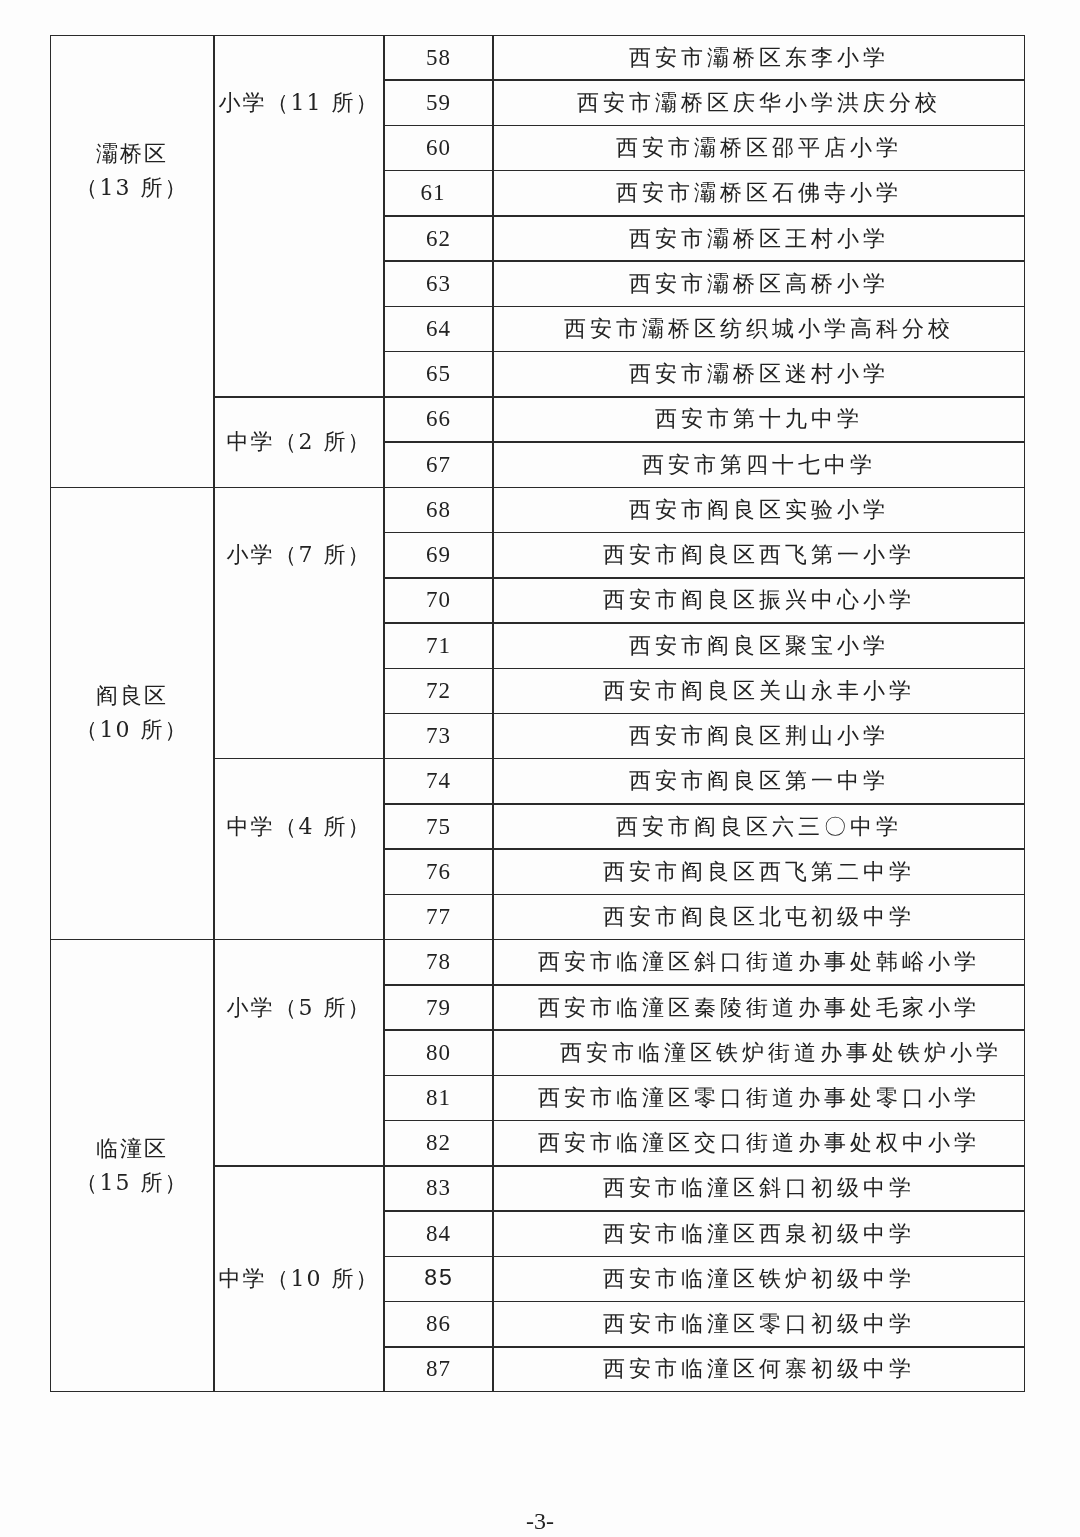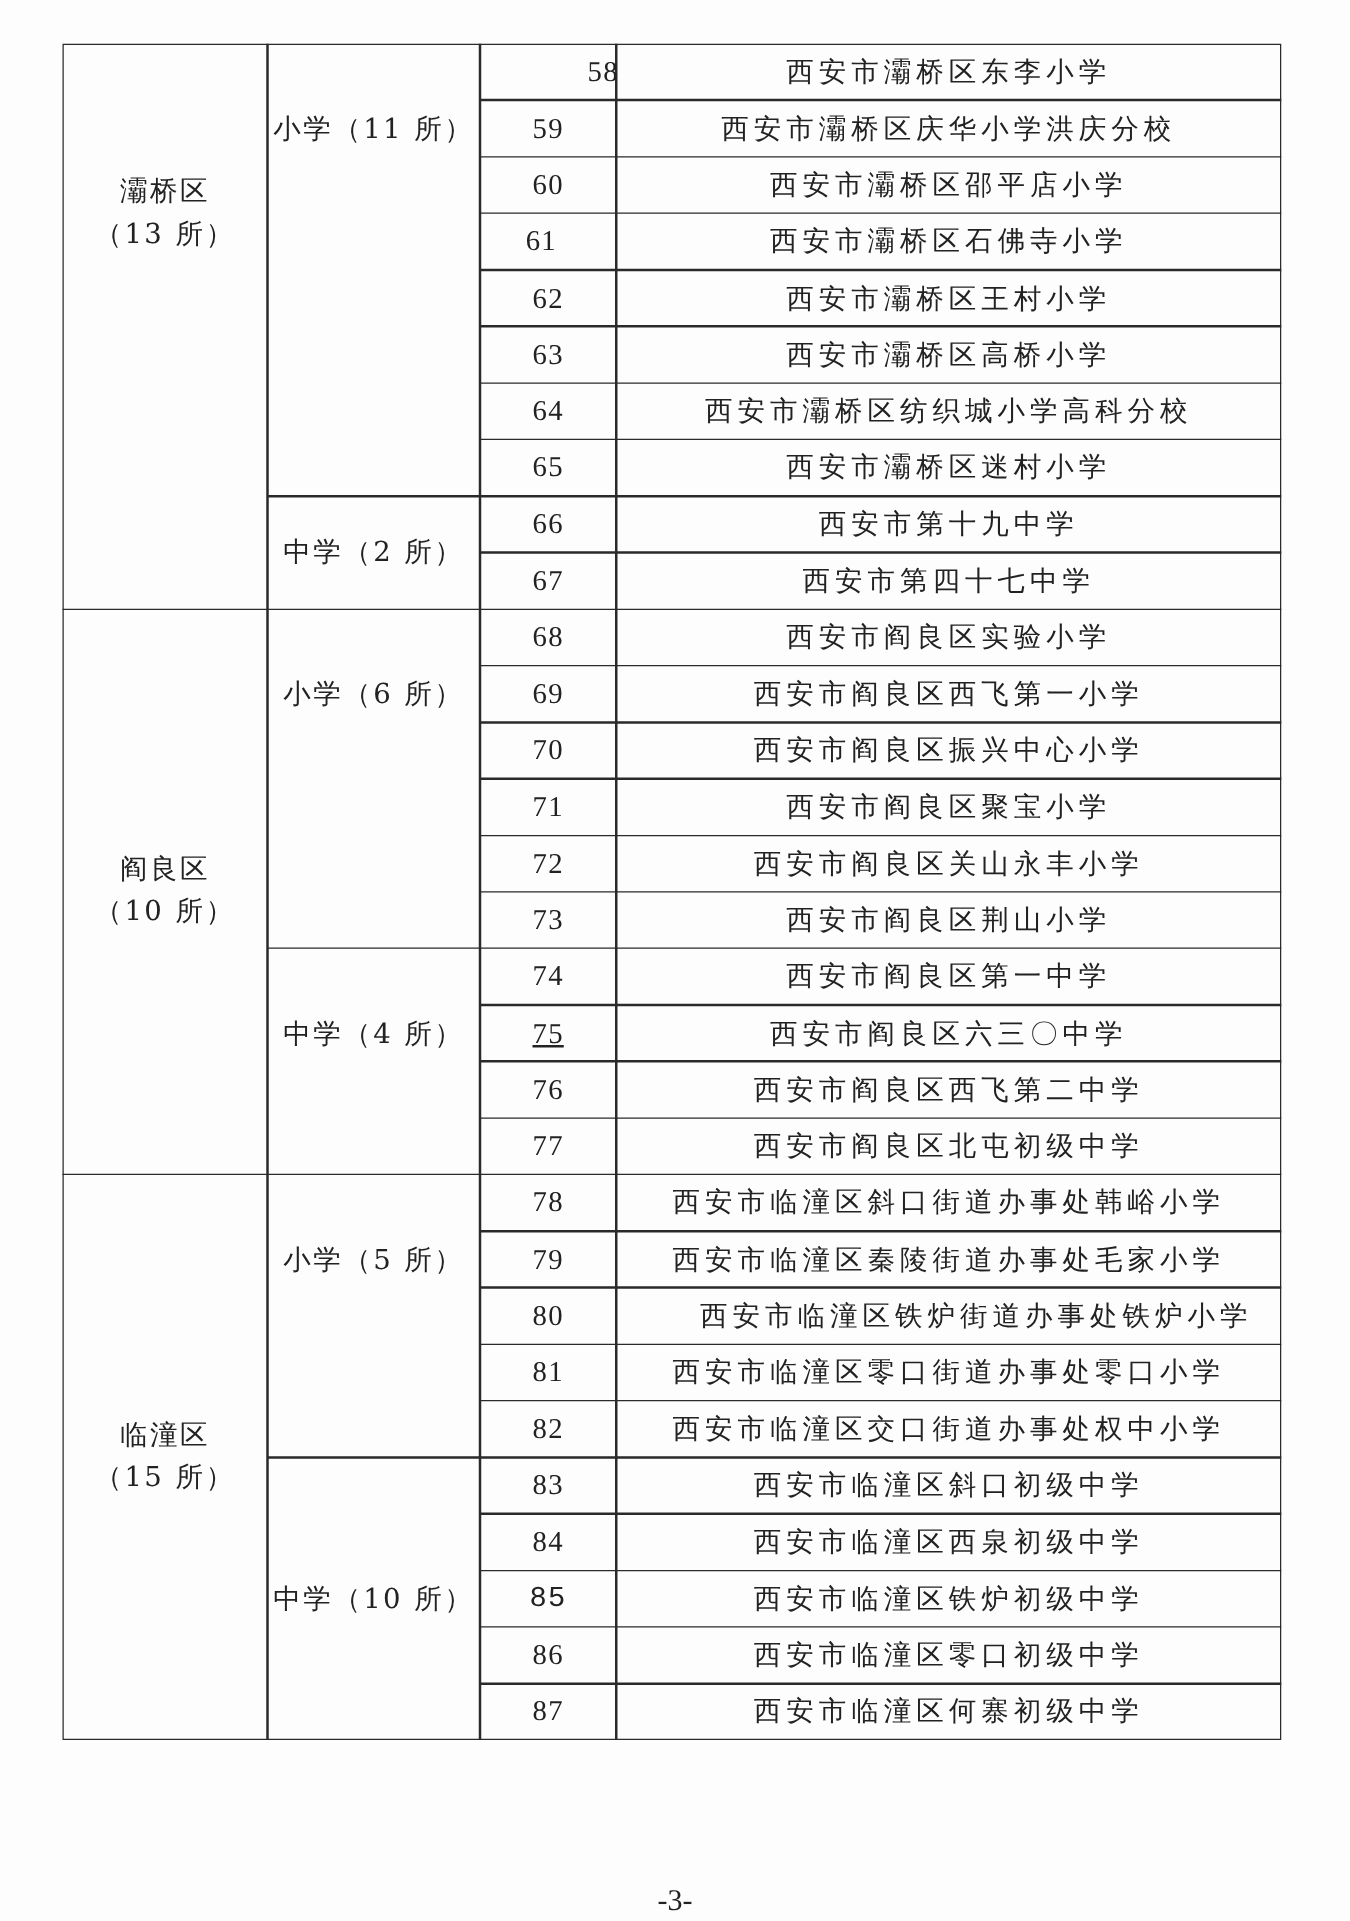--- a/index.html
+++ b/index.html
@@ -37,21 +37,21 @@
   }
 </style>
 </head>
 <body>
 
 <div class="doc-table" id="doc-table">
   <div class="border"></div>
 <div class="vline" style="left: 163.25px; top: 0px; height: 1357px;"></div>
     <div class="vline" style="left: 333.25px; top: 0px; height: 1357px;"></div>
     <div class="vline" style="left: 442.25px; top: 0px; height: 1357px;"></div>
-    <div class="cell num" style="left: 334px; width: 109px; top: 0px; height: 45.2333px; margin-left: 44px;">58</div>
+    <div class="cell num" style="left: 334px; width: 109px; top: 0px; height: 45.2333px;">58</div>
     <div class="cell name" style="left: 443px; width: 532px; top: 0px; height: 45.2333px;">西安市灞桥区东李小学</div>
     <div class="cell num" style="left: 334px; width: 109px; top: 45.2333px; height: 45.2333px;">59</div>
     <div class="cell name" style="left: 443px; width: 532px; top: 45.2333px; height: 45.2333px;">西安市灞桥区庆华小学洪庆分校</div>
     <div class="hline" style="left: 334px; width: 641px; top: 44.4833px;"></div>
     <div class="cell num" style="left: 334px; width: 109px; top: 90.4667px; height: 45.2333px;">60</div>
     <div class="cell name" style="left: 443px; width: 532px; top: 90.4667px; height: 45.2333px;">西安市灞桥区邵平店小学</div>
     <div class="hline" style="left: 334px; width: 641px; top: 89.7167px;"></div>
     <div class="cell num" style="left: 334px; width: 98px; top: 135.7px; height: 45.2333px;">61</div>
     <div class="cell name" style="left: 443px; width: 532px; top: 135.7px; height: 45.2333px;">西安市灞桥区石佛寺小学</div>
     <div class="hline" style="left: 334px; width: 641px; top: 134.95px;"></div>
@@ -91,26 +91,26 @@
     <div class="hline" style="left: 334px; width: 641px; top: 542.05px;"></div>
     <div class="cell num" style="left: 334px; width: 109px; top: 588.033px; height: 45.2333px;">71</div>
     <div class="cell name" style="left: 443px; width: 532px; top: 588.033px; height: 45.2333px;">西安市阎良区聚宝小学</div>
     <div class="hline" style="left: 334px; width: 641px; top: 587.283px;"></div>
     <div class="cell num" style="left: 334px; width: 109px; top: 633.267px; height: 45.2333px; border-radius: 13px;">72</div>
     <div class="cell name" style="left: 443px; width: 532px; top: 633.267px; height: 45.2333px;">西安市阎良区关山永丰小学</div>
     <div class="hline" style="left: 334px; width: 641px; top: 632.517px;"></div>
     <div class="cell num" style="left: 334px; width: 109px; top: 678.5px; height: 45.2333px;">73</div>
     <div class="cell name" style="left: 443px; width: 532px; top: 678.5px; height: 45.2333px;">西安市阎良区荆山小学</div>
     <div class="hline" style="left: 334px; width: 641px; top: 677.75px;"></div>
-    <div class="cell type" style="left: 164px; width: 170px; top: 452.333px; height: 135.7px;">小学（6 所）</div>
+    <div class="cell type" style="left: 164px; width: 170px; top: 452.333px; height: 135.7px;">小学（7 所）</div>
     <div class="hline" style="left: 0px; width: 334px; top: 451.583px;"></div>
     <div class="cell num" style="left: 334px; width: 109px; top: 723.733px; height: 45.2333px;">74</div>
     <div class="cell name" style="left: 443px; width: 532px; top: 723.733px; height: 45.2333px;">西安市阎良区第一中学</div>
     <div class="hline" style="left: 334px; width: 641px; top: 722.983px;"></div>
-    <div class="cell num" style="left: 334px; width: 109px; top: 768.967px; height: 45.2333px; text-decoration: underline;">75</div>
+    <div class="cell num" style="left: 334px; width: 109px; top: 768.967px; height: 45.2333px;">75</div>
     <div class="cell name" style="left: 443px; width: 532px; top: 768.967px; height: 45.2333px;">西安市阎良区六三〇中学</div>
     <div class="hline" style="left: 334px; width: 641px; top: 768.217px;"></div>
     <div class="cell num" style="left: 334px; width: 109px; top: 814.2px; height: 45.2333px;">76</div>
     <div class="cell name" style="left: 443px; width: 532px; top: 814.2px; height: 45.2333px;">西安市阎良区西飞第二中学</div>
     <div class="hline" style="left: 334px; width: 641px; top: 813.45px;"></div>
     <div class="cell num" style="left: 334px; width: 109px; top: 859.433px; height: 45.2333px; text-align: center;">77</div>
     <div class="cell name" style="left: 443px; width: 532px; top: 859.433px; height: 45.2333px;">西安市阎良区北屯初级中学</div>
     <div class="hline" style="left: 334px; width: 641px; top: 858.683px;"></div>
     <div class="cell type" style="left: 164px; width: 170px; top: 723.733px; height: 135.7px;">中学（4 所）</div>
     <div class="hline" style="left: 164px; width: 170px; top: 722.983px;"></div>

